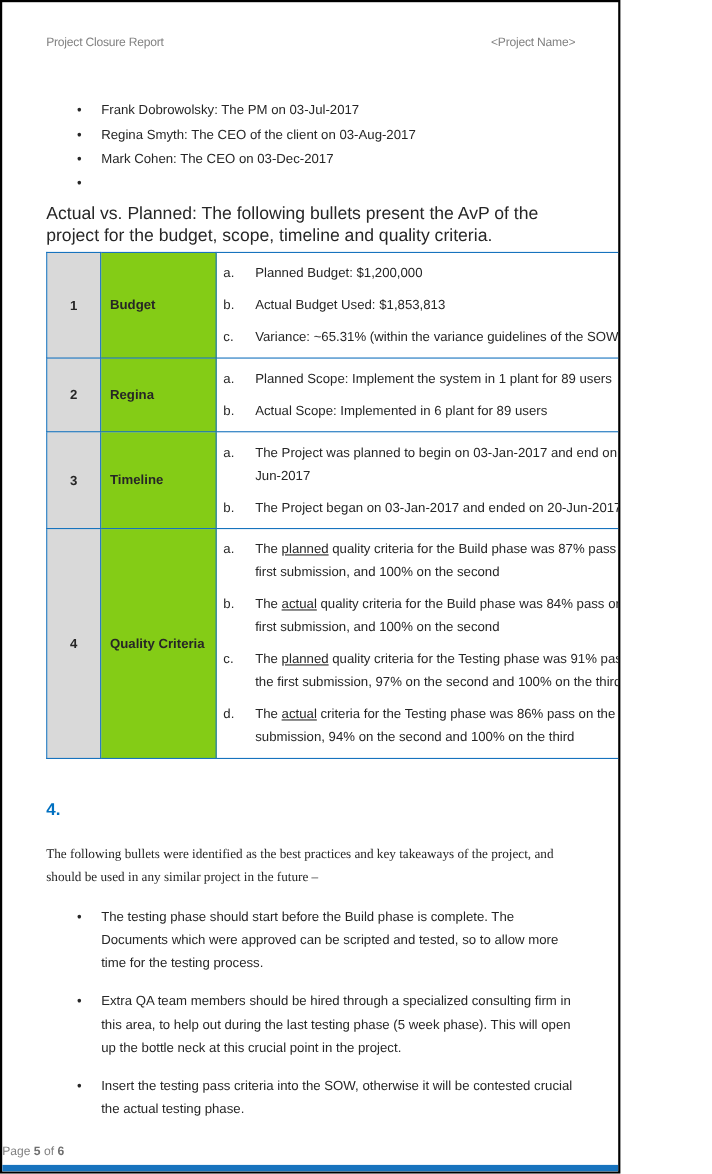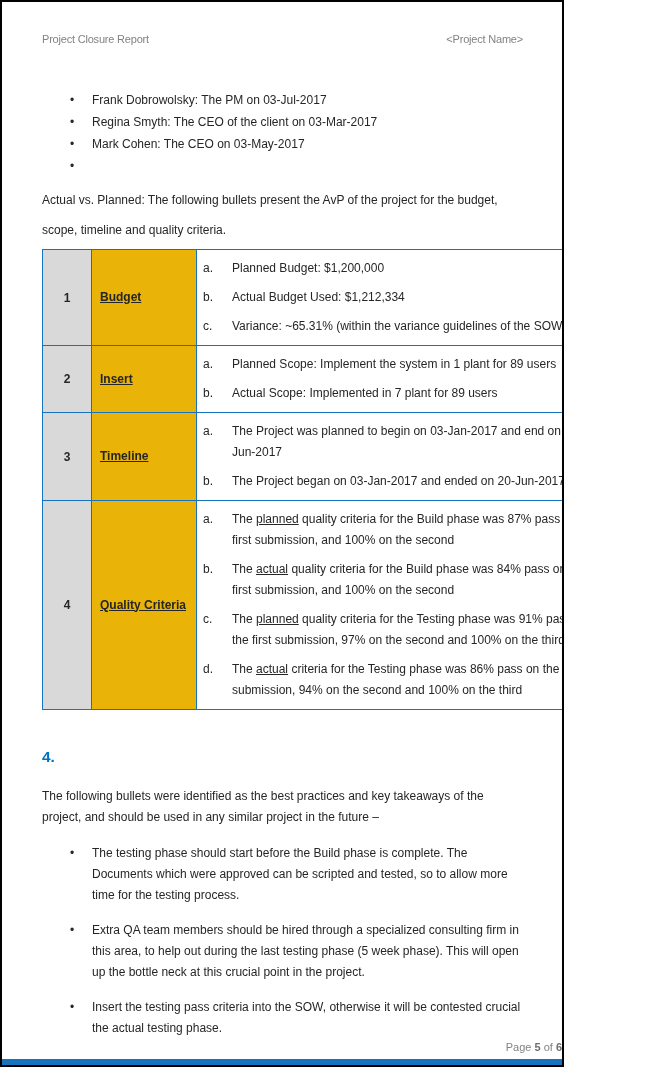--- a/index.html
+++ b/index.html
@@ -26,61 +26,61 @@
     color: #828282;
   }
 
   
   .blist { margin-top: 44px; }
   .bitem { display: flex; margin-left: 28px; line-height: 22px; font-size: 12px; }
   .bitem .dot { width: 22px; flex-shrink: 0; }
   .blist2 { margin-top: 15px; }
   .blist2 .bitem { line-height: 21px; margin-bottom: 14px; }
 
-  .para { margin-top: 8px; font-size: 12px; line-height: 30px; }
+  .para { margin-top: 8px; font-size: 16px; line-height: 20px; }
 
   
   table.avp {
     margin-top: 4px;
     border-collapse: collapse;
     width: 568px;
     table-layout: fixed;
   }
   table.avp td { border: 1.5px solid #1773BE; font-size: 12px; }
   td.cnum {
     width: 46px; background: #D9D9D9; font-weight: bold;
     text-align: center; vertical-align: middle;
   }
   td.clabel {
-    width: 90px; background: #eab308; font-weight: bold;
-    vertical-align: middle; padding: 0 6px 0 8px; line-height: 17px; text-decoration: underline;
+    width: 90px; background: #84cc16; font-weight: bold;
+    vertical-align: middle; padding: 0 6px 0 8px; line-height: 17px;
   }
   td.citems { vertical-align: top; padding: 0 8px 8px 6px; }
   .titem { display: flex; margin-top: 8px; }
   .titem .letter { width: 29px; flex-shrink: 0; line-height: 21px; }
   .titem .itext { flex: 1; line-height: 21px; }
   .uw { text-decoration: underline; text-align: right; }
 
   
   .sect-heading {
     display: flex;
     margin-top: 38px;
     color: #0070C0;
     font-weight: bold;
     font-size: 15.5px;
   }
   .sect-heading .hnum { width: 25px; flex-shrink: 0; }
 
-  .para2 { margin-top: 20px; font-size: 12px; line-height: 21px; }
+  .para2 { margin-top: 20px; font-size: 12px; line-height: 21px; font-family: Liberation Serif, serif; }
 
   
   .footer {
     position: absolute;
     left: 0; right: 0; bottom: 12px;
-    text-align: right;
+    text-align: left;
     font-size: 11px;
     color: #828282;
   }
   .footer b { color: #6e6e6e; }
   .accent-bar {
     position: absolute;
     left: 0; right: 0; bottom: 0;
     height: 6px;
     background: #1773BE;
   }
@@ -96,64 +96,64 @@
       <span>&lt;Project Name&gt;</span>
     </div>
 
     <div class="blist" id="approvals-list">
         <div class="bitem">
           <span class="dot">•</span>
           <span>Frank Dobrowolsky: The PM on 03-Jul-2017</span>
         </div>
         <div class="bitem">
           <span class="dot">•</span>
-          <span>Regina Smyth: The CEO of the client on 03-Mar-2017</span>
-        </div>
-        <div class="bitem">
-          <span class="dot">•</span>
-          <span>Mark Cohen: The CEO on 03-May-2017</span>
+          <span>Regina Smyth: The CEO of the client on 03-Aug-2017</span>
+        </div>
+        <div class="bitem">
+          <span class="dot">•</span>
+          <span>Mark Cohen: The CEO on 03-Dec-2017</span>
         </div>
         <div class="bitem">
           <span class="dot">•</span>
         </div>
       </div>
 
     <div class="para">Actual vs. Planned: The following bullets present the AvP of the project for the budget, scope, timeline and quality criteria.</div>
 
     <table class="avp">
       <tbody id="avp-body">
           <tr>
             <td class="cnum">1</td>
             <td class="clabel">Budget</td>
             <td class="citems">
               <div class="titem">
                 <span class="letter">a.</span>
                 <span class="itext">Planned Budget: $1,200,000</span>
               </div>
               <div class="titem">
                 <span class="letter">b.</span>
-                <span class="itext">Actual Budget Used: $1,212,334</span>
+                <span class="itext">Actual Budget Used: $1,853,813</span>
               </div>
               <div class="titem">
                 <span class="letter">c.</span>
                 <span class="itext">Variance: ~65.31% (within the variance guidelines of the SOW)</span>
               </div>
             </td>
           </tr>
           <tr>
             <td class="cnum">2</td>
-            <td class="clabel">Insert</td>
+            <td class="clabel">Regina</td>
             <td class="citems">
               <div class="titem">
                 <span class="letter">a.</span>
                 <span class="itext">Planned Scope: Implement the system in 1 plant for 89 users</span>
               </div>
               <div class="titem">
                 <span class="letter">b.</span>
-                <span class="itext">Actual Scope: Implemented in 7 plant for 89 users</span>
+                <span class="itext">Actual Scope: Implemented in 6 plant for 89 users</span>
               </div>
             </td>
           </tr>
           <tr>
             <td class="cnum">3</td>
             <td class="clabel">Timeline</td>
             <td class="citems">
               <div class="titem">
                 <span class="letter">a.</span>
                 <span class="itext">The Project was planned to begin on 03-Jan-2017 and end on 16-Jun-2017</span>

